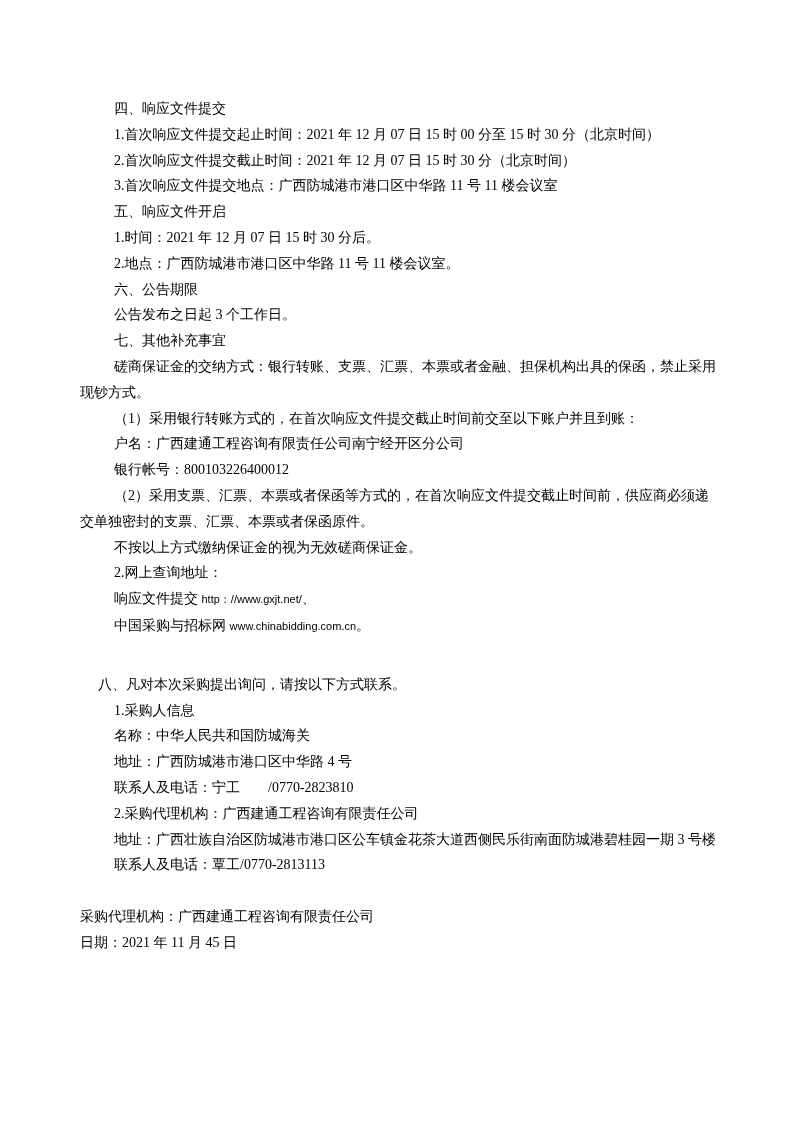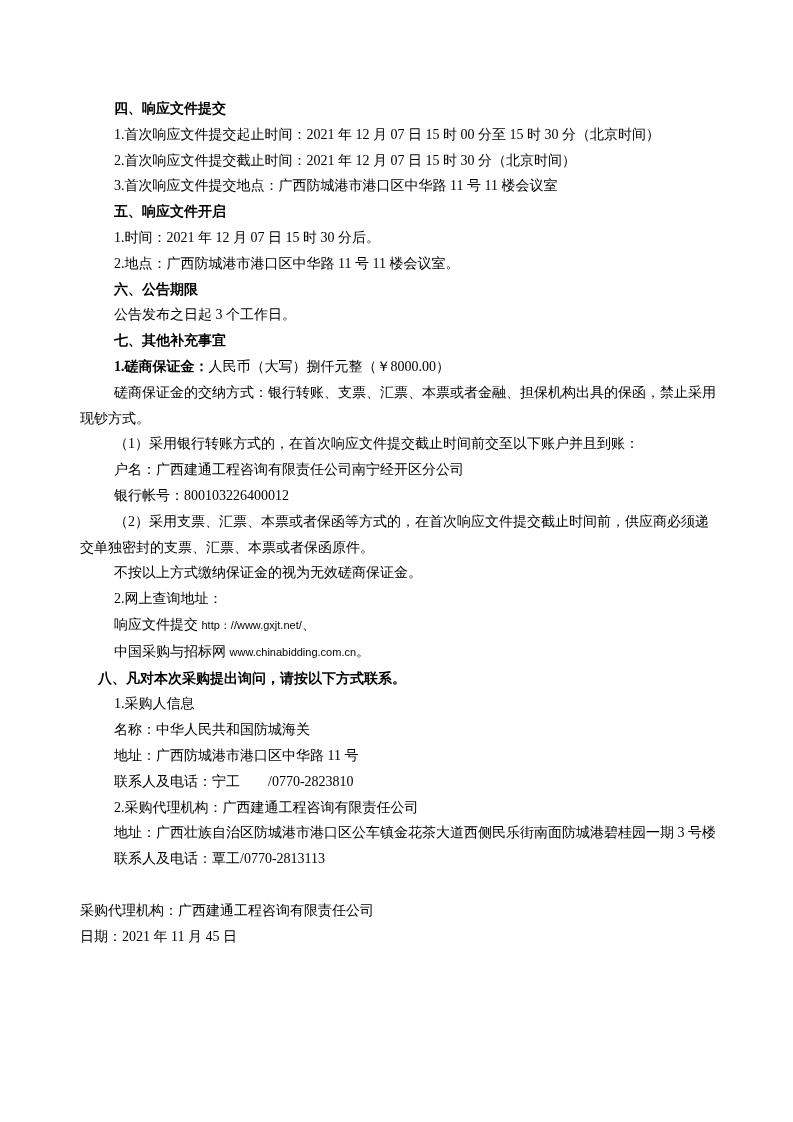--- a/index.html
+++ b/index.html
@@ -29,30 +29,31 @@
     margin: 0;
     text-indent: 34px;
     white-space: pre-wrap;
     word-break: break-word;
   }
   .para.heading {
     font-weight: bold;
   }
   .para.indent-small {
     text-indent: 18px;
+    margin-top: 32px;
   }
   .para.right {
     text-align: left;
     text-indent: 0;
   }
   .para.blank {
     min-height: 25.8px;
   }
   .seg.bold {
-    font-weight: bold;
+    font-weight: normal;
   }
   .seg.mono {
     font-family: Liberation Sans, sans-serif;
     font-size: 11px;
   }
 </style>
 </head>
 <body>
 
 <div class="page">
@@ -60,34 +61,33 @@
       <p class="para heading"><span class="seg bold">四、响应文件提交</span></p>
       <p class="para"><span class="seg">1.首次响应文件提交起止时间：2021 年 12 月 07 日 15 时 00 分至 15 时 30 分（北京时间）</span></p>
       <p class="para"><span class="seg">2.首次响应文件提交截止时间：2021 年 12 月 07 日 15 时 30 分（北京时间）</span></p>
       <p class="para"><span class="seg">3.首次响应文件提交地点：广西防城港市港口区中华路 11 号 11 楼会议室</span></p>
       <p class="para heading"><span class="seg bold">五、响应文件开启</span></p>
       <p class="para"><span class="seg">1.时间：2021 年 12 月 07 日 15 时 30 分后。</span></p>
       <p class="para"><span class="seg">2.地点：广西防城港市港口区中华路 11 号 11 楼会议室。</span></p>
       <p class="para heading"><span class="seg bold">六、公告期限</span></p>
       <p class="para"><span class="seg">公告发布之日起 3 个工作日。</span></p>
       <p class="para heading"><span class="seg bold">七、其他补充事宜</span></p>
-      <p class="para"><span class="seg bold">1.磋商保证金：</span><span class="seg">人民币（大写）捌仟元整（￥8000.00）</span></p>
       <p class="para"><span class="seg">磋商保证金的交纳方式：银行转账、支票、汇票、本票或者金融、担保机构出具的保函，禁止采用现钞方式。</span></p>
       <p class="para"><span class="seg">（1）采用银行转账方式的，在首次响应文件提交截止时间前交至以下账户并且到账：</span></p>
       <p class="para"><span class="seg">户名：广西建通工程咨询有限责任公司南宁经开区分公司</span></p>
       <p class="para"><span class="seg">银行帐号：800103226400012</span></p>
       <p class="para"><span class="seg">（2）采用支票、汇票、本票或者保函等方式的，在首次响应文件提交截止时间前，供应商必须递交单独密封的支票、汇票、本票或者保函原件。</span></p>
       <p class="para"><span class="seg">不按以上方式缴纳保证金的视为无效磋商保证金。</span></p>
       <p class="para"><span class="seg">2.网上查询地址：</span></p>
       <p class="para"><span class="seg">响应文件提交 </span><span class="seg mono">http：//www.gxjt.net/</span><span class="seg">、</span></p>
       <p class="para"><span class="seg">中国采购与招标网 </span><span class="seg mono">www.chinabidding.com.cn</span><span class="seg">。</span></p>
       <p class="para heading indent-small"><span class="seg bold">八、凡对本次采购提出询问，请按以下方式联系。</span></p>
       <p class="para"><span class="seg">1.采购人信息</span></p>
       <p class="para"><span class="seg">名称：中华人民共和国防城海关</span></p>
-      <p class="para"><span class="seg">地址：广西防城港市港口区中华路 11 号</span></p>
+      <p class="para"><span class="seg">地址：广西防城港市港口区中华路 4 号</span></p>
       <p class="para"><span class="seg">联系人及电话：宁工　　/0770-2823810</span></p>
       <p class="para"><span class="seg">2.采购代理机构：广西建通工程咨询有限责任公司</span></p>
       <p class="para"><span class="seg">地址：广西壮族自治区防城港市港口区公车镇金花茶大道西侧民乐街南面防城港碧桂园一期 3 号楼</span></p>
       <p class="para"><span class="seg">联系人及电话：覃工/0770-2813113</span></p>
       <p class="para blank"></p>
       <p class="para right"><span class="seg">采购代理机构：广西建通工程咨询有限责任公司</span></p>
       <p class="para right"><span class="seg">日期：2021 年 11 月 45 日</span></p>
     </div>
 </div>
 

